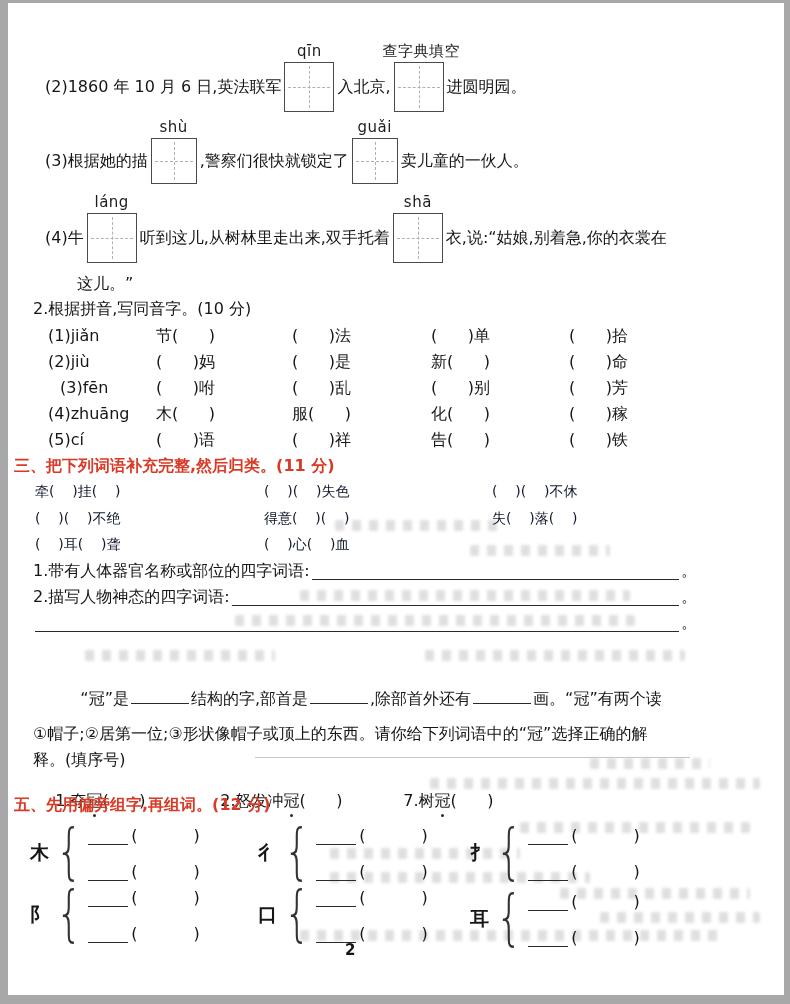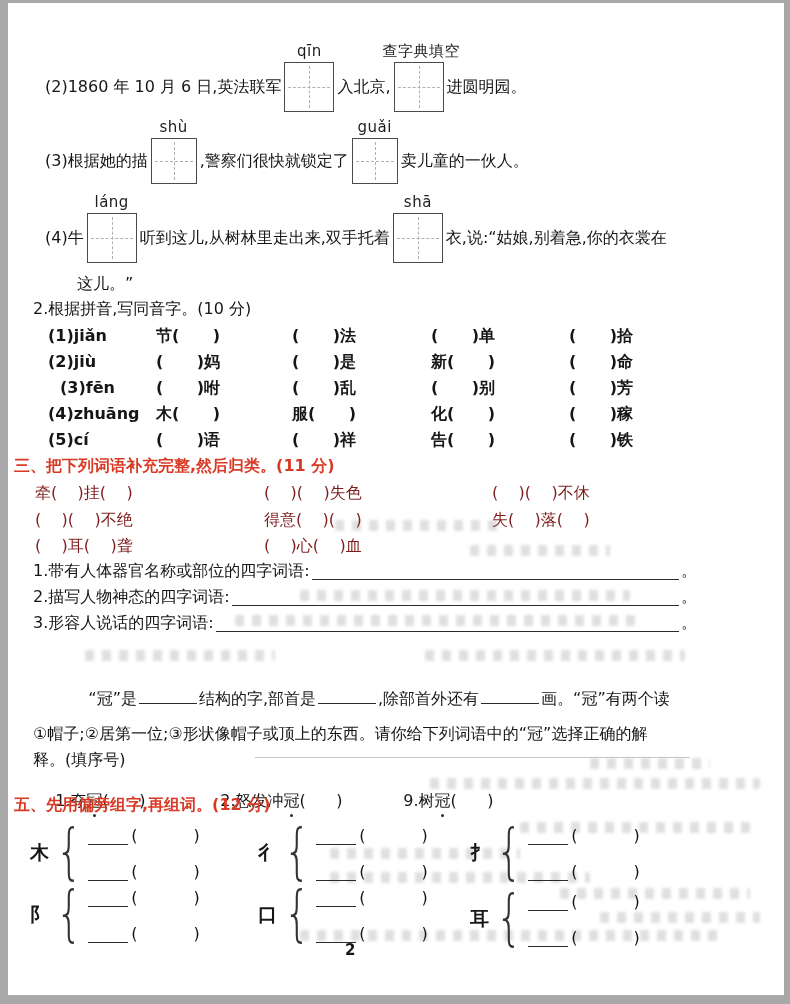--- a/index.html
+++ b/index.html
@@ -8,23 +8,23 @@
   .sheet { position:absolute; left:8px; top:3px; right:6px; bottom:9px; background:#ffffff; z-index:0; }
   .abs { position:absolute; white-space:pre; font-size:16px; line-height:1.25; color:#161616; z-index:2; }
   .red { color:#d93a26; font-weight:bold; }
   .line-flex { position:absolute; display:flex; align-items:center; white-space:pre; font-size:16px; color:#161616; z-index:2; }
   .wbox { position:relative; width:48px; height:48px; border:1.6px solid #4a4a4a; background:#fff; margin:0 3px; flex:0 0 auto; }
   .wbox.small { width:44px; height:44px; }
   .wbox .vd { position:absolute; left:50%; top:3px; bottom:3px; border-left:1px dashed #b0b0b0; }
   .wbox .hd { position:absolute; top:50%; left:3px; right:3px; border-top:1px dashed #b0b0b0; }
   .pinyin { position:absolute; top:-21px; left:-12px; right:-12px; text-align:center; font-size:15px; color:#1c1c1c; letter-spacing:0.5px; }
   .row2 { position:absolute; left:48px; width:700px; height:22px; z-index:2; }
-  .row2 span { position:absolute; white-space:pre; font-size:16px; color:#161616;font-weight:bold; }
+  .row2 span { position:absolute; white-space:pre; font-size:16px; color:#161616; }
   .irow { position:absolute; left:35px; width:720px; height:22px; z-index:2; }
-  .irow span { position:absolute; white-space:pre; font-size:16px; color:#7f1d1d; }
+  .irow span { position:absolute; white-space:pre; font-size:14px; color:#0f172a; }
   .qrow { position:absolute; left:33px; width:664px; display:flex; align-items:flex-end; font-size:16px; color:#161616; z-index:2; white-space:pre; }
   .qline { flex:1; border-bottom:1.4px solid #2a2a2a; height:14px; margin:0 2px 2px 2px; }
   .ublank { display:inline-block; border-bottom:1.4px solid #2a2a2a; height:14px; margin:0 2px; }
   .emph { position:relative; display:inline-block; }
   .emph::after { content:""; position:absolute; left:50%; bottom:-6px; width:3.5px; height:3.5px; margin-left:-2px; border-radius:50%; background:#2a2a2a; }
   .rgroup { position:absolute; display:flex; align-items:center; z-index:2; }
   .radical { font-size:19px; font-weight:bold; color:#161616; margin-right:1px; }
   .brace { font-size:60px; font-weight:200; line-height:58px; color:#333; transform:scaleX(.7); margin:0 0 4px 0; }
   .slots { display:flex; flex-direction:column; gap:17px; }
   .slot { display:flex; align-items:flex-end; white-space:pre; font-size:16px; color:#161616; }
@@ -139,39 +139,38 @@
     <span>1.带有人体器官名称或部位的四字词语:</span>
     <span class="qline"></span>
     <span>。</span>
   </div>
   <div class="qrow" style="top:587px">
     <span>2.描写人物神态的四字词语:</span>
     <span class="qline"></span>
     <span>。</span>
   </div>
   <div class="qrow" style="top:613px">
-    <span>3.形容人说话的四字词语:</span>
     <span class="qline"></span>
     <span>。</span>
   </div>
 
-  <div class="abs" style="left:68px;top:669px">
+  <div class="abs" style="left:60px;top:669px">
     <span>“冠”是</span><span class="ublank" style="width:58px"></span><span>结构的字,部首是</span><span class="ublank" style="width:58px"></span><span>,除部首外还有</span><span class="ublank" style="width:58px"></span><span>画。“冠”有两个读</span>
   </div>
   <div class="abs" style="left:33px;top:724px">①帽子;②居第一位;③形状像帽子或顶上的东西。请你给下列词语中的“冠”选择正确的解</div>
   <div class="abs" style="left:33px;top:750px">释。(填序号)</div>
 
   <div class="abs" style="left:35px;top:771px">
     <span>1.夺</span><span class="emph">冠</span><span>(      )</span>
   </div>
   <div class="abs" style="left:200px;top:771px">
     <span>2.怒发冲</span><span class="emph">冠</span><span>(      )</span>
   </div>
   <div class="abs" style="left:383px;top:771px">
-    <span>9.树</span><span class="emph">冠</span><span>(      )</span>
+    <span>7.树</span><span class="emph">冠</span><span>(      )</span>
   </div>
 
   <div class="abs red" style="left:14px;top:795px">五、先用偏旁组字,再组词。(12 分)</div>
 
   <div class="rgroup" style="left:30px;top:822px">
     <span class="radical">木</span>
     <span class="brace">{</span>
     <div class="slots">
       <div class="slot"><span class="wline"></span><span>(           )</span></div>
       <div class="slot"><span class="wline"></span><span>(           )</span></div>

